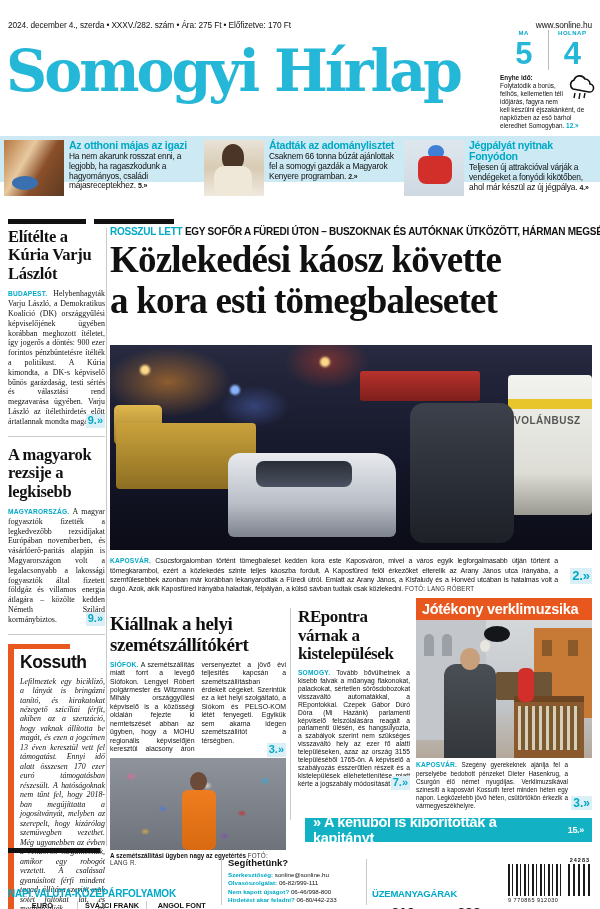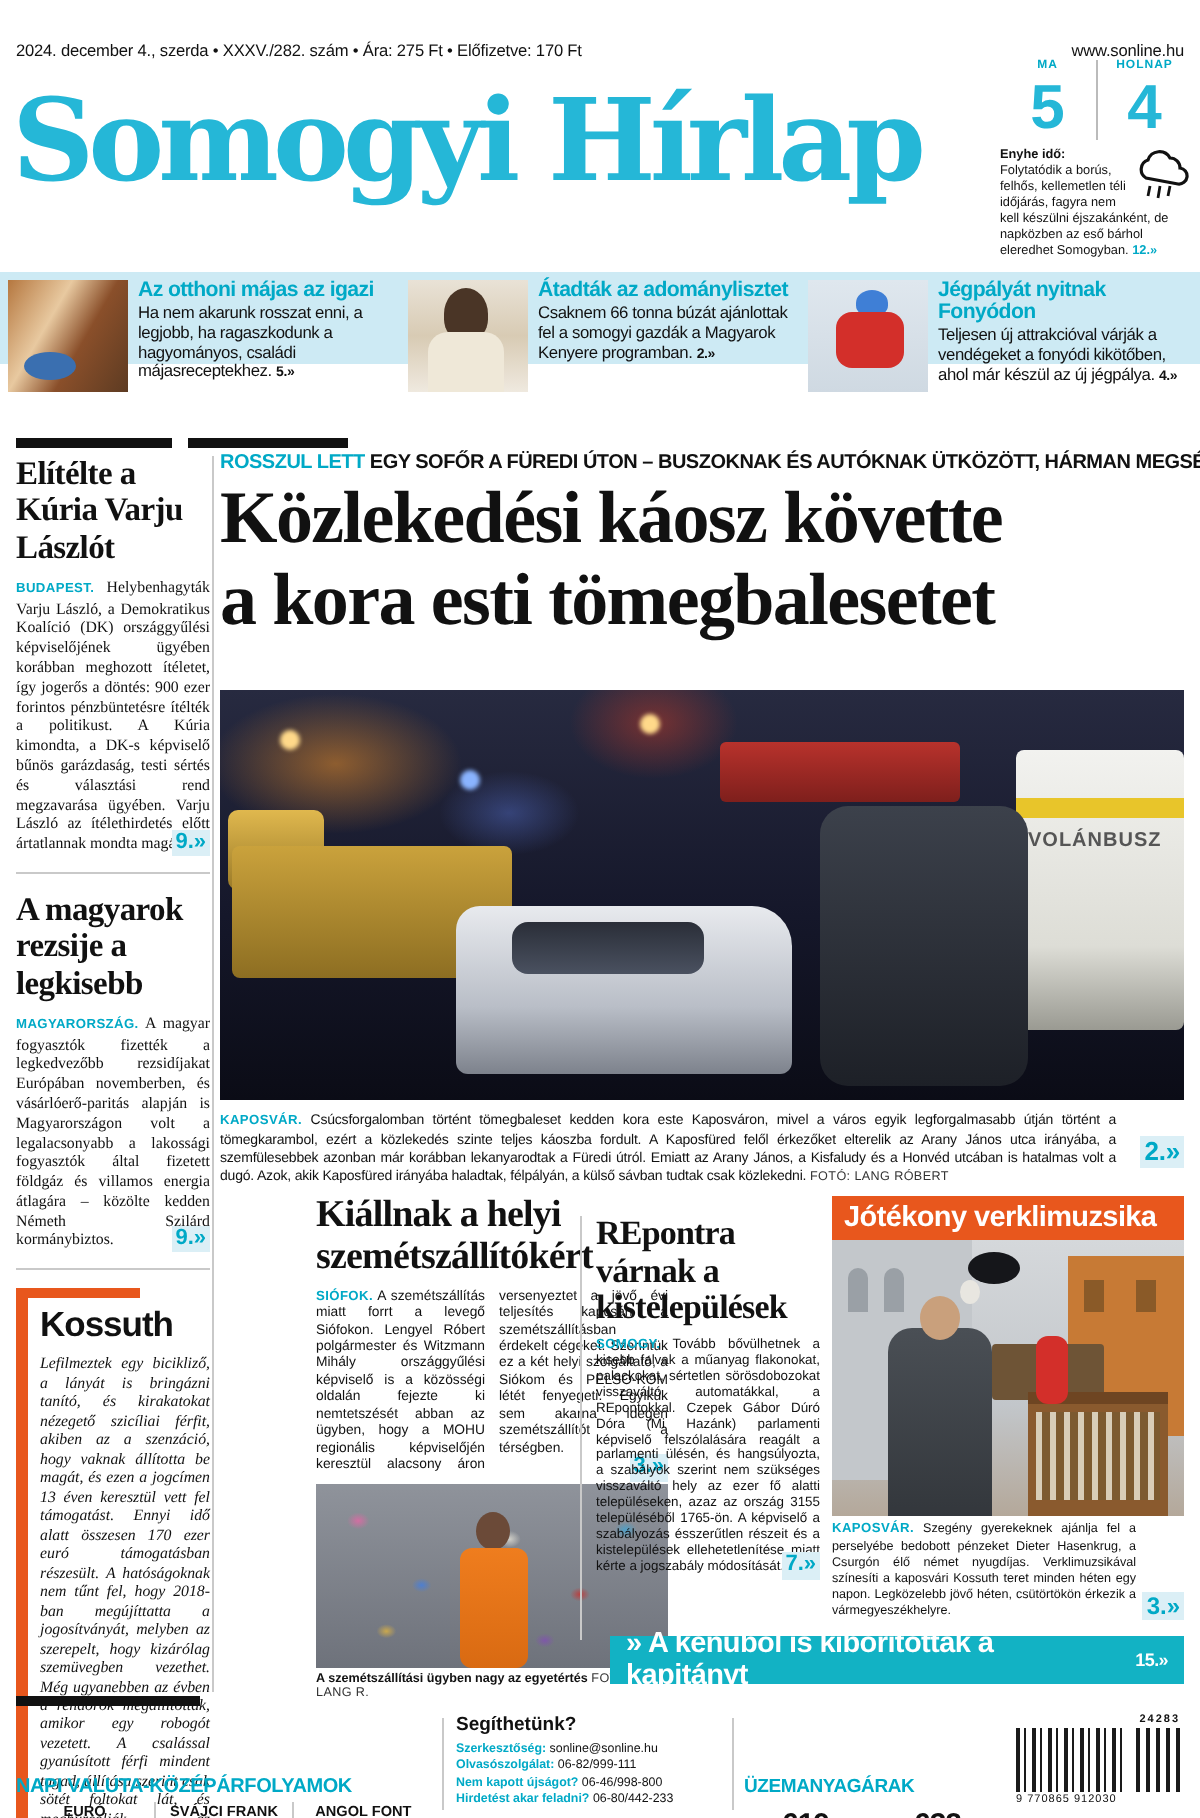--- a/index.html
+++ b/index.html
@@ -103,21 +103,21 @@
            background:linear-gradient(180deg,#b8322c,#7e1f1c);}
   
   .maincap{position:absolute;top:330px;left:0;width:482px;font-size:7px;line-height:1.3;
            text-align:justify;letter-spacing:-0.1px;}
   .maincap .txt{display:block;padding-right:34px;}
   .credit{font-size:6.3px;color:#333;letter-spacing:0.2px;}
   .cap-badge{position:absolute;right:0;top:12px;font-size:13px;}
   
   .sub-title{font-family:"Liberation Serif",serif;font-weight:600;letter-spacing:-0.4px;
              line-height:1.1;margin:0 0 5px;}
-  .trash{position:absolute;top:372px;left:0;width:176px;margin-left:48px;}
+  .trash{position:absolute;top:388px;left:0;width:176px;}
   .trash .sub-title{font-size:19px;}
   .trash-body{font-size:6.9px;line-height:1.22;text-align:justify;column-count:2;column-gap:7px;margin:0;position:relative;}
   .trash-badge{position:absolute;right:0;margin-top:-10px;font-size:11px;}
   .trash-photo{margin-top:5px;width:176px;height:92px;position:relative;overflow:hidden;
       background:
         radial-gradient(8px 6px at 12% 20%,#d16fa2,transparent 70%),
         radial-gradient(7px 5px at 30% 55%,#4e7fd0,transparent 70%),
         radial-gradient(8px 6px at 55% 30%,#d0cfc8,transparent 70%),
         radial-gradient(7px 5px at 75% 60%,#b84040,transparent 70%),
         radial-gradient(8px 6px at 88% 25%,#4ea0c8,transparent 70%),

